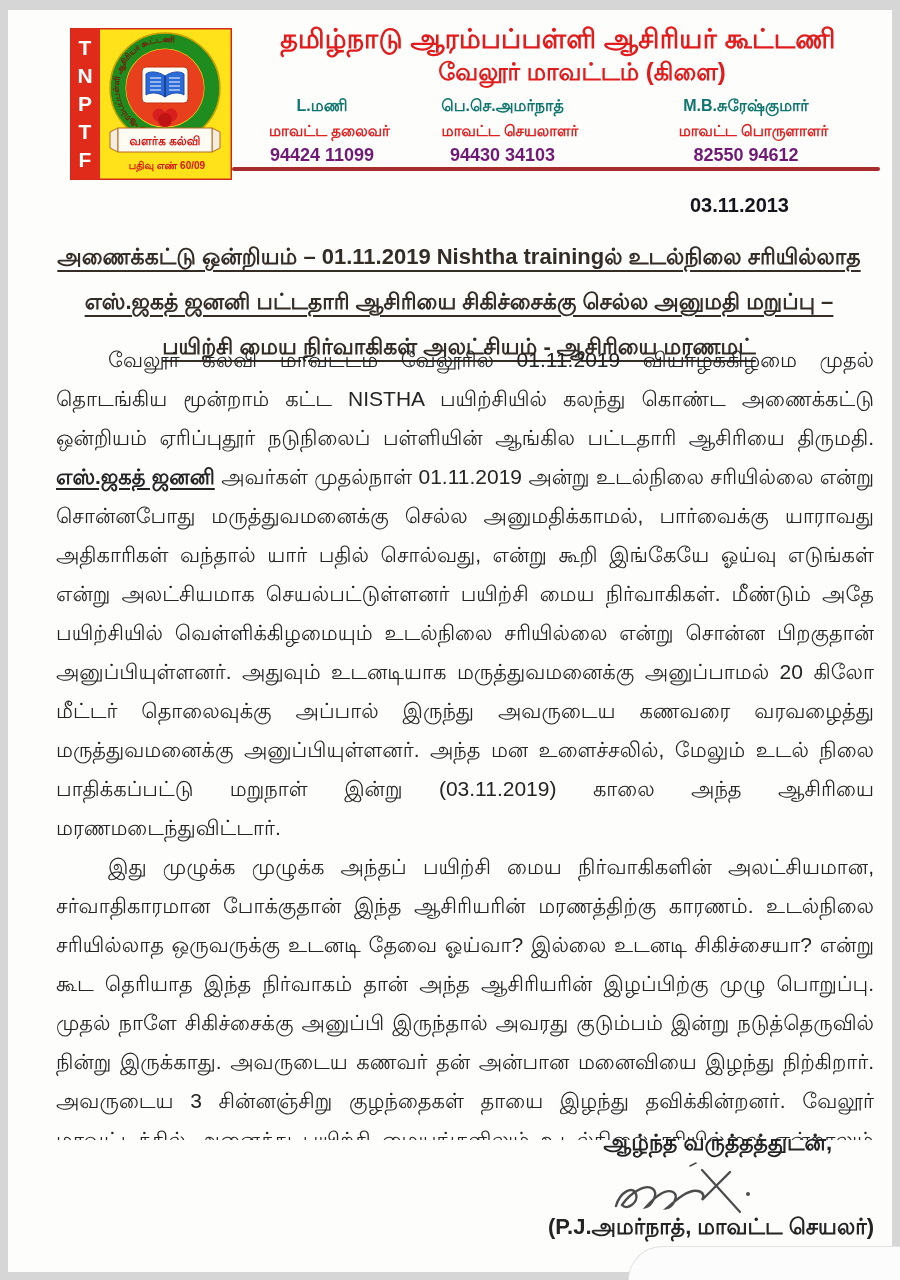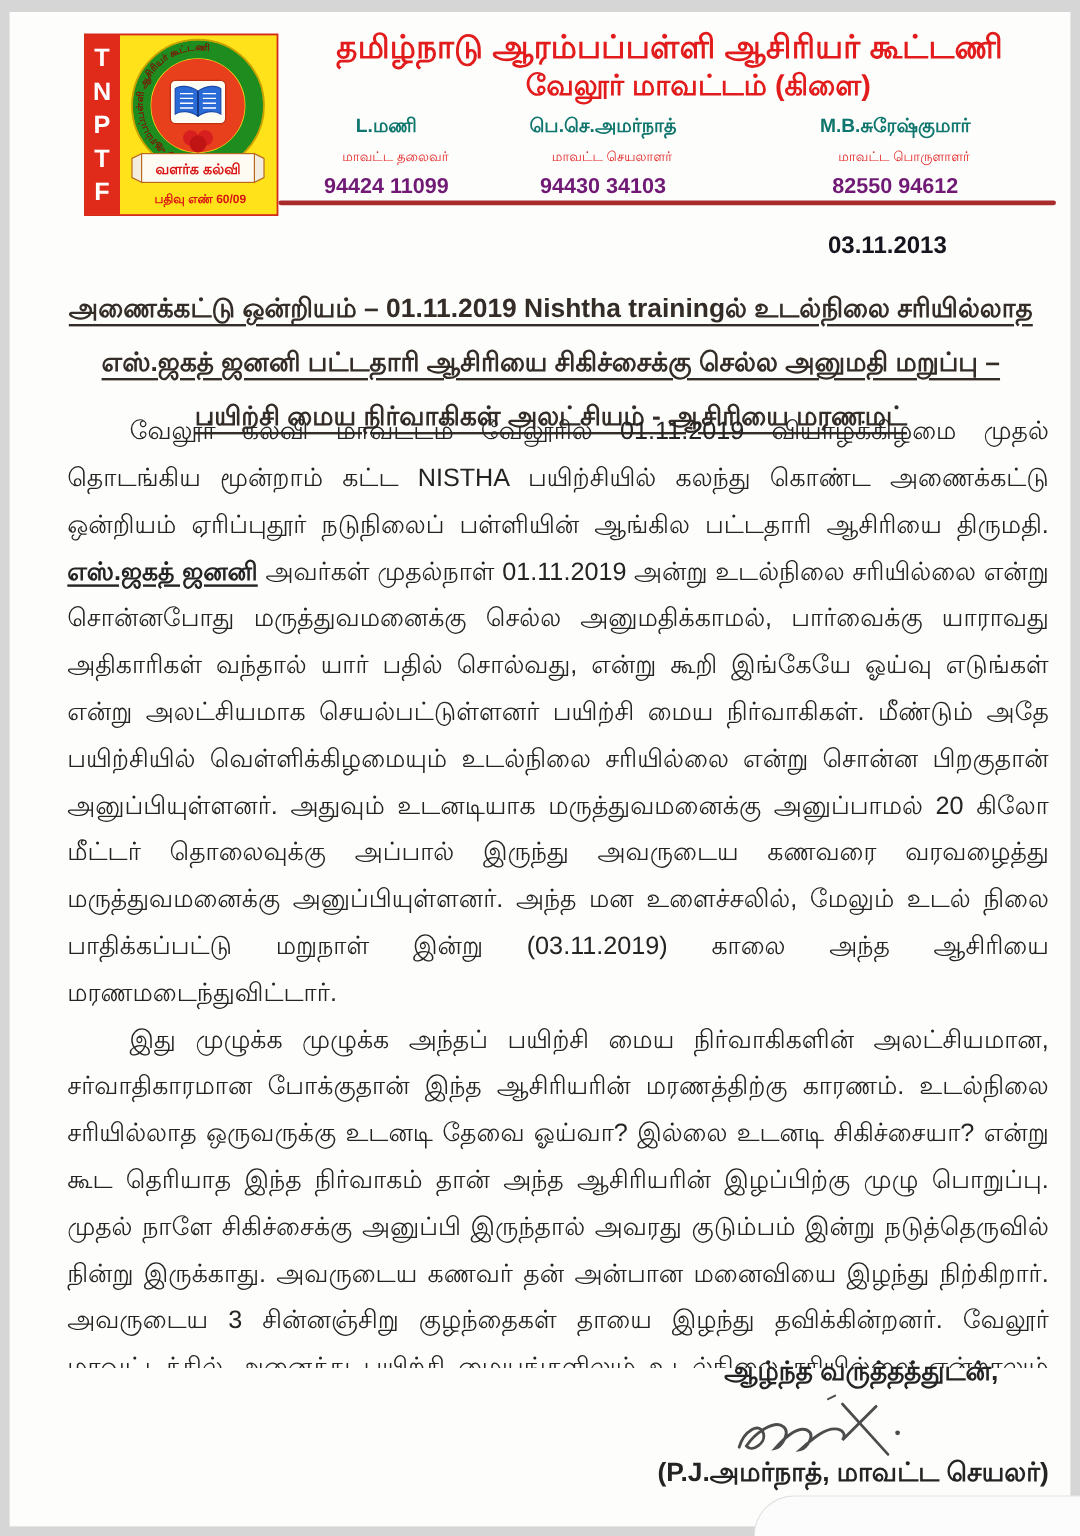--- a/index.html
+++ b/index.html
@@ -13,21 +13,21 @@
     position:absolute; left:8px; top:10px; width:884px; height:1262px;
     background:#fdfdfc;
   }
   
   .logo-box { position:absolute; left:62px; top:18px; width:162px; height:152px; }
   .org-head { position:absolute; left:224px; right:8px; top:12px; text-align:center; }
   .org-title { color:#e21c1c; font-weight:bold; font-size:27px; line-height:34px; letter-spacing:0.2px; }
   .org-subtitle { color:#e21c1c; font-weight:bold; font-size:24px; line-height:32px;padding-left:48px; }
   .contact-col { position:absolute; text-align:center; }
   .contact-col .c-name { color:#0f766e; font-weight:bold; font-size:16px; line-height:28px; }
-  .contact-col .c-role { color:#e22020; font-weight:normal; font-size:11px; line-height:22px;margin-left:15px; }
+  .contact-col .c-role { color:#e22020; font-weight:bold; font-size:15px; line-height:22px;margin-left:15px; }
   .contact-col .c-phone { color:#701a75; font-weight:bold; font-size:18px; line-height:26px; }
   #contact-1 { left:224px; top:82px; width:180px; }
   #contact-2 { left:392px; top:82px; width:205px; }
   #contact-3 { left:618px; top:82px; width:240px; }
   .header-rule {
     position:absolute; left:224px; right:12px; top:157px; height:4px;
     background:#a82c2c; border-radius:2px;
   }
   .letter-date {
     position:absolute; top:184px; left:682px; width:100px;

